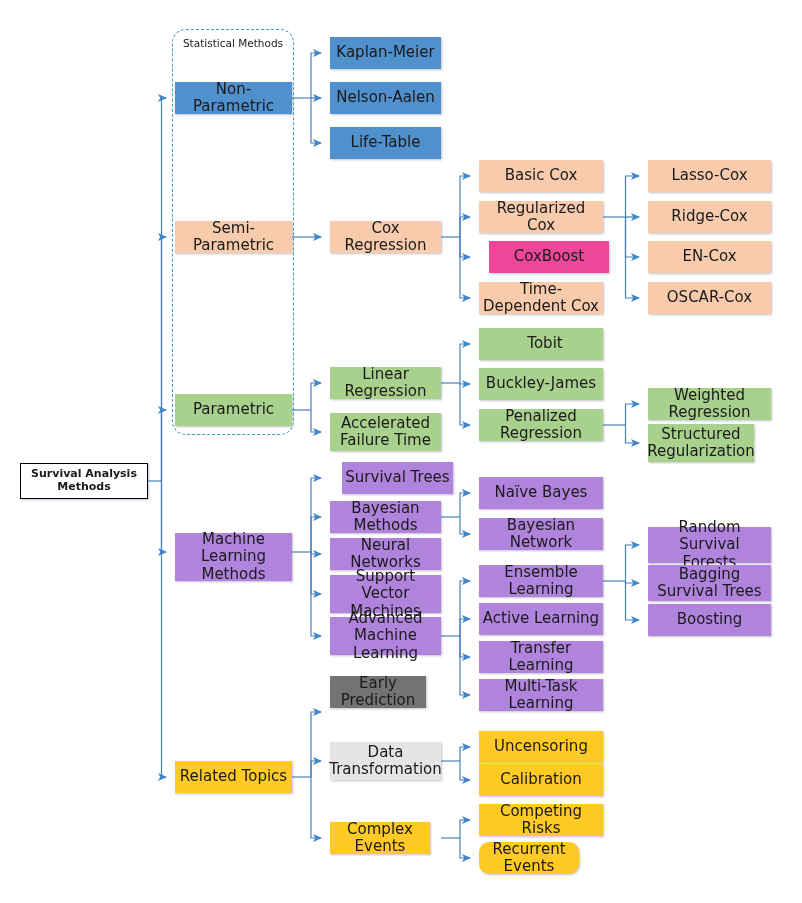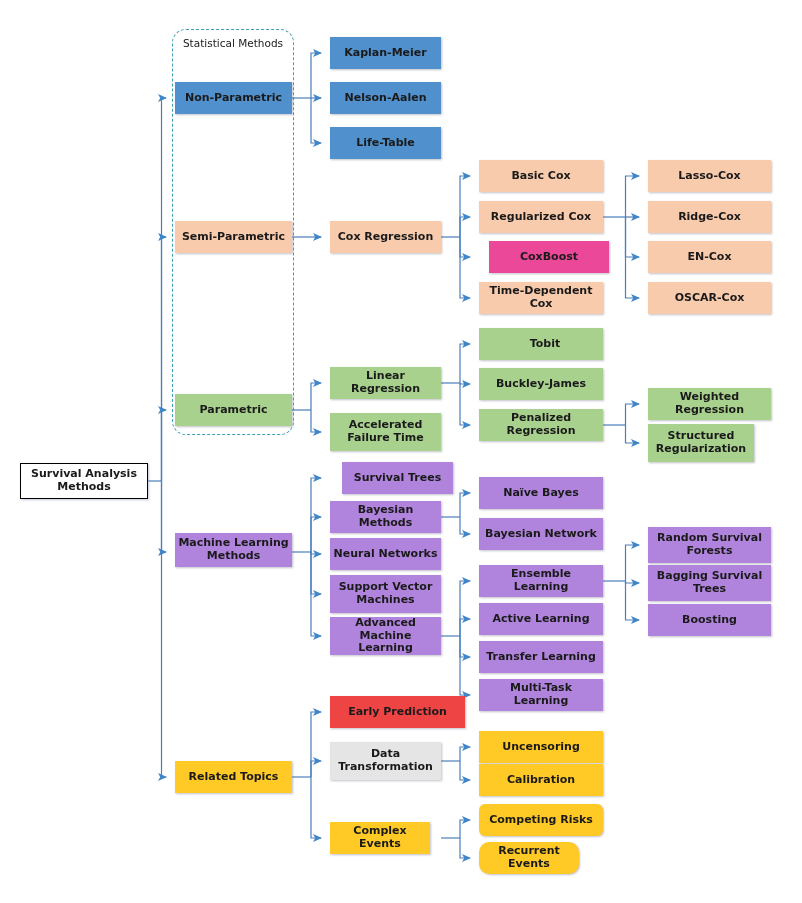--- a/index.html
+++ b/index.html
@@ -1,22 +1,22 @@
 <!DOCTYPE html>
 <html><head>
 <meta charset="utf-8">
 <style>
   html,body{margin:0;padding:0;background:#ffffff;}
   body{width:802px;height:903px;overflow:hidden;font-family:"DejaVu Sans",sans-serif;}
   #stage{position:relative;width:802px;height:903px;background:#fff;}
   svg.wires{position:absolute;left:0;top:0;width:802px;height:903px;pointer-events:none;}
   .node{position:absolute;box-sizing:border-box;display:flex;align-items:center;
         justify-content:center;text-align:center;line-height:1.15;
-        font-family:"DejaVu Sans",sans-serif;font-size:11px;color:#1a1a1a;
-        box-shadow:1px 1px 2px rgba(120,120,140,.45);font-weight:bold;}
+        font-family:"DejaVu Sans",sans-serif;font-size:15px;color:#1a1a1a;
+        box-shadow:1px 1px 2px rgba(120,120,140,.45);}
   .node span{display:block;padding:0 3px;}
   .root{background:#ffffff;border:1.4px solid #000;font-weight:bold;font-size:11px;
         box-shadow:1px 1px 2px rgba(140,150,190,.5);}
   .grp-label{position:absolute;text-align:center;font-size:10.5px;color:#1a1a1a;
         font-family:"DejaVu Sans",sans-serif;line-height:1.25;}
   .dashbox{position:absolute;box-sizing:border-box;border:1.4px dashed #3f9fb4;
         border-radius:14px;background:transparent;}
 </style>
 </head>
 <body>
@@ -101,21 +101,21 @@
       </div>
       <div class="node" style="left: 175px; top: 82px; width: 117px; height: 32px; background: rgb(79, 144, 205);">
         <span>Non-Parametric</span>
       </div>
       <div class="node" style="left: 175px; top: 221px; width: 117px; height: 32px; background: rgb(248, 203, 172);">
         <span>Semi-Parametric</span>
       </div>
       <div class="node" style="left: 175px; top: 394px; width: 117px; height: 32px; background: rgb(169, 209, 142);">
         <span>Parametric</span>
       </div>
-      <div class="node" style="left: 175px; top: 533px; width: 117px; height: 34px; background: rgb(176, 132, 221);">
+      <div class="node" style="left: 175px; top: 533px; width: 117px; height: 48px; background: rgb(176, 132, 221);">
         <span>Machine Learning Methods</span>
       </div>
       <div class="node" style="left: 175px; top: 761px; width: 117px; height: 32px; background: rgb(255, 201, 38);">
         <span>Related Topics</span>
       </div>
       <div class="node" style="left: 330px; top: 37px; width: 111px; height: 32px; background: rgb(79, 144, 205);">
         <span>Kaplan-Meier</span>
       </div>
       <div class="node" style="left: 330px; top: 82px; width: 111px; height: 32px; background: rgb(79, 144, 205);">
         <span>Nelson-Aalen</span>
@@ -206,35 +206,35 @@
       </div>
       <div class="node" style="left: 648px; top: 527px; width: 123px; height: 36px; background: rgb(176, 132, 221);">
         <span>Random Survival Forests</span>
       </div>
       <div class="node" style="left: 648px; top: 565px; width: 123px; height: 36px; background: rgb(176, 132, 221);">
         <span>Bagging Survival Trees</span>
       </div>
       <div class="node" style="left: 648px; top: 604px; width: 123px; height: 32px; background: rgb(176, 132, 221);">
         <span>Boosting</span>
       </div>
-      <div class="node" style="left: 330px; top: 696px; width: 135px; height: 32px; background: #ef4444;">
+      <div class="node" style="left: 330px; top: 676px; width: 96px; height: 32px; background: #737373;">
         <span>Early Prediction</span>
       </div>
       <div class="node" style="left: 330px; top: 742px; width: 111px; height: 38px; background: #e5e5e5;">
         <span>Data Transformation</span>
       </div>
       <div class="node" style="left: 330px; top: 822px; width: 100px; height: 32px; background: rgb(255, 201, 38);">
         <span>Complex Events</span>
       </div>
       <div class="node" style="left: 479px; top: 731px; width: 124px; height: 32px; background: rgb(255, 201, 38);">
         <span>Uncensoring</span>
       </div>
       <div class="node" style="left: 479px; top: 764px; width: 124px; height: 32px; background: rgb(255, 201, 38);">
         <span>Calibration</span>
       </div>
-      <div class="node" style="left: 479px; top: 804px; width: 124px; height: 32px; background: rgb(255, 201, 38); border-radius: 6px;">
+      <div class="node" style="left: 479px; top: 804px; width: 124px; height: 32px; background: rgb(255, 201, 38);">
         <span>Competing Risks</span>
       </div>
       <div class="node" style="left: 479px; top: 842px; width: 100px; height: 32px; background: rgb(255, 201, 38); border-radius: 10px;">
         <span>Recurrent Events</span>
       </div>
     </div>
 </div>
 
 </body></html>

